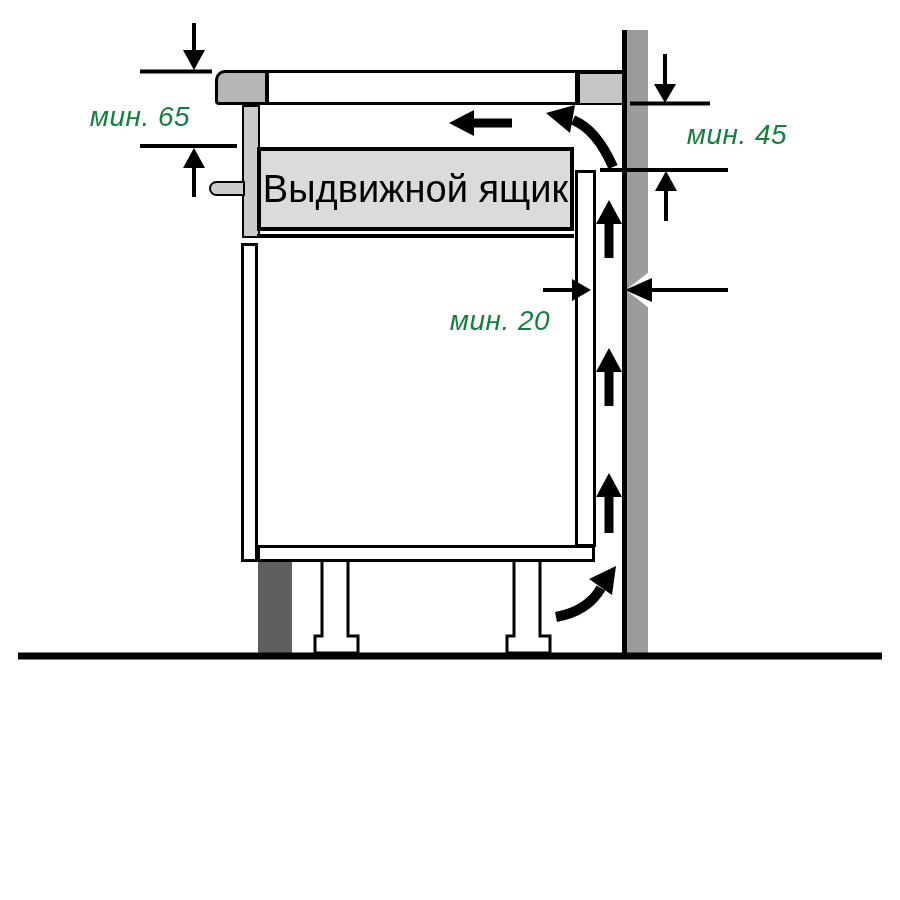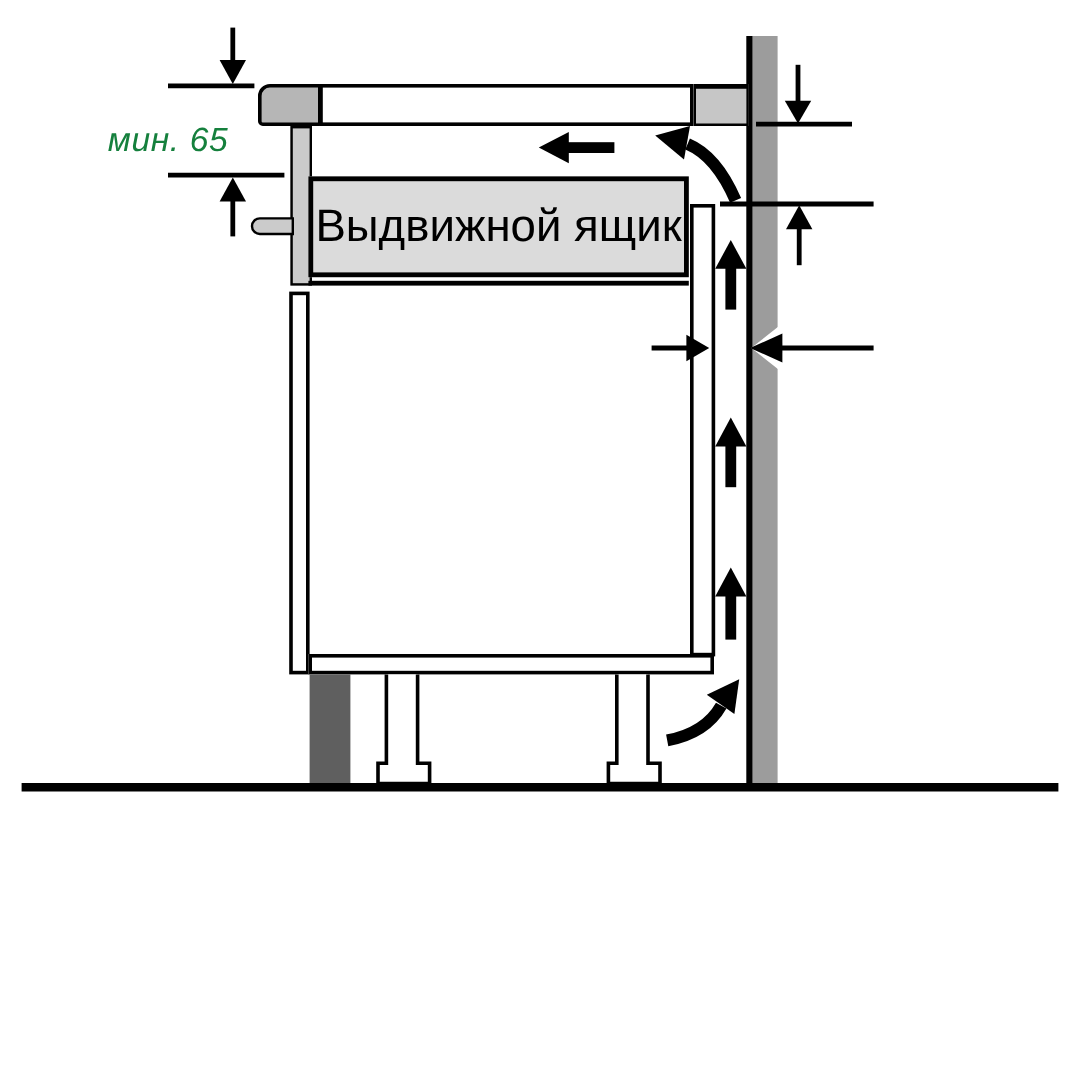--- a/index.html
+++ b/index.html
@@ -52,20 +52,22 @@
     <span class="drawer-text">Выдвижной ящик</span>
   </div>
   <div class="abs shelf"></div>
 
   <div class="abs side-panel"></div>
   <div class="abs back-panel"></div>
   <div class="abs bottom-panel"></div>
   <div class="abs plinth"></div>
 
   <div class="dim-label" style="left:140px;top:117px;">мин. 65</div>
+  <div class="dim-label" style="left:737px;top:135px;">мин. 45</div>
+  <div class="dim-label" style="left:500px;top:321px;">мин. 20</div>
 
   <svg class="overlay" width="900" height="900" viewBox="0 0 900 900">
 
     <g>
       <path d="M348,562 V636 H358 V653 H315 V636 H322 V562" fill="#ffffff" stroke="#000" stroke-width="3"></path>
     </g>
     <g>
       <path d="M540,562 V636 H550 V653 H507 V636 H514 V562" fill="#ffffff" stroke="#000" stroke-width="3"></path>
     </g>
 

